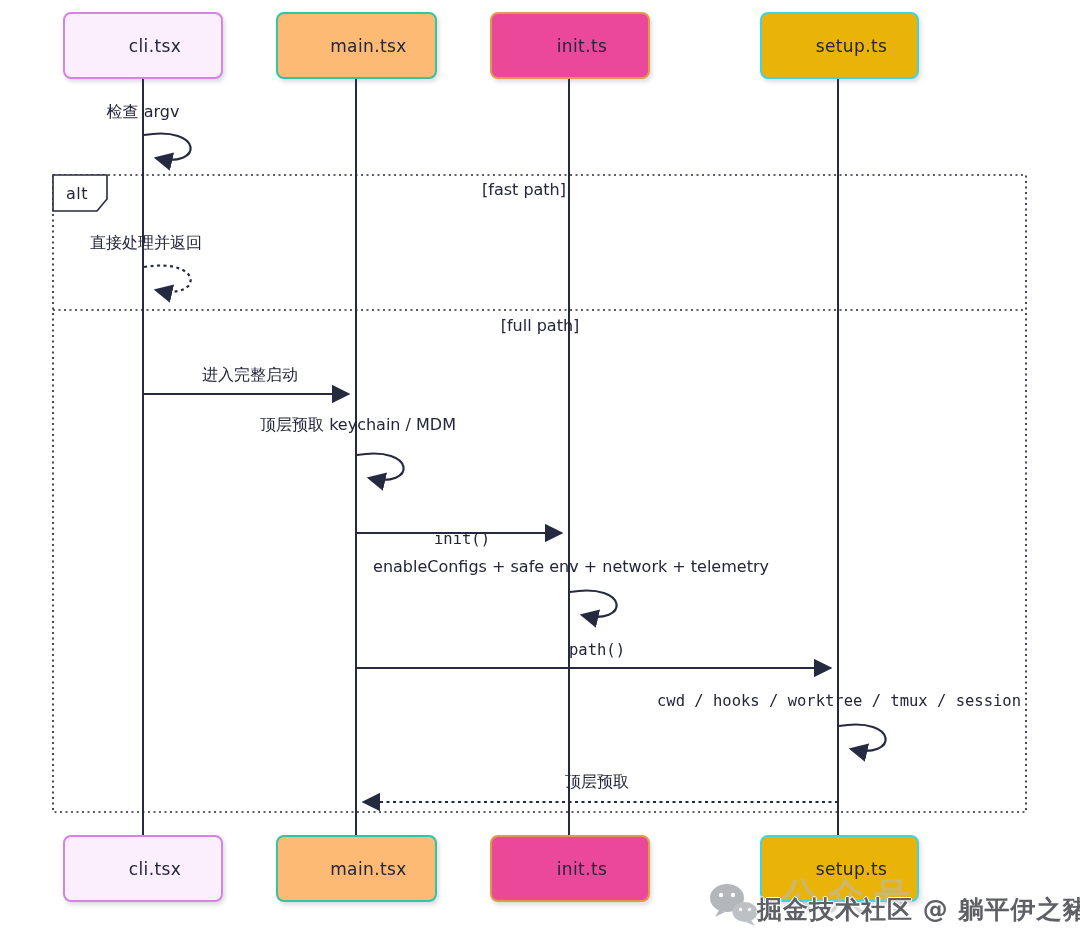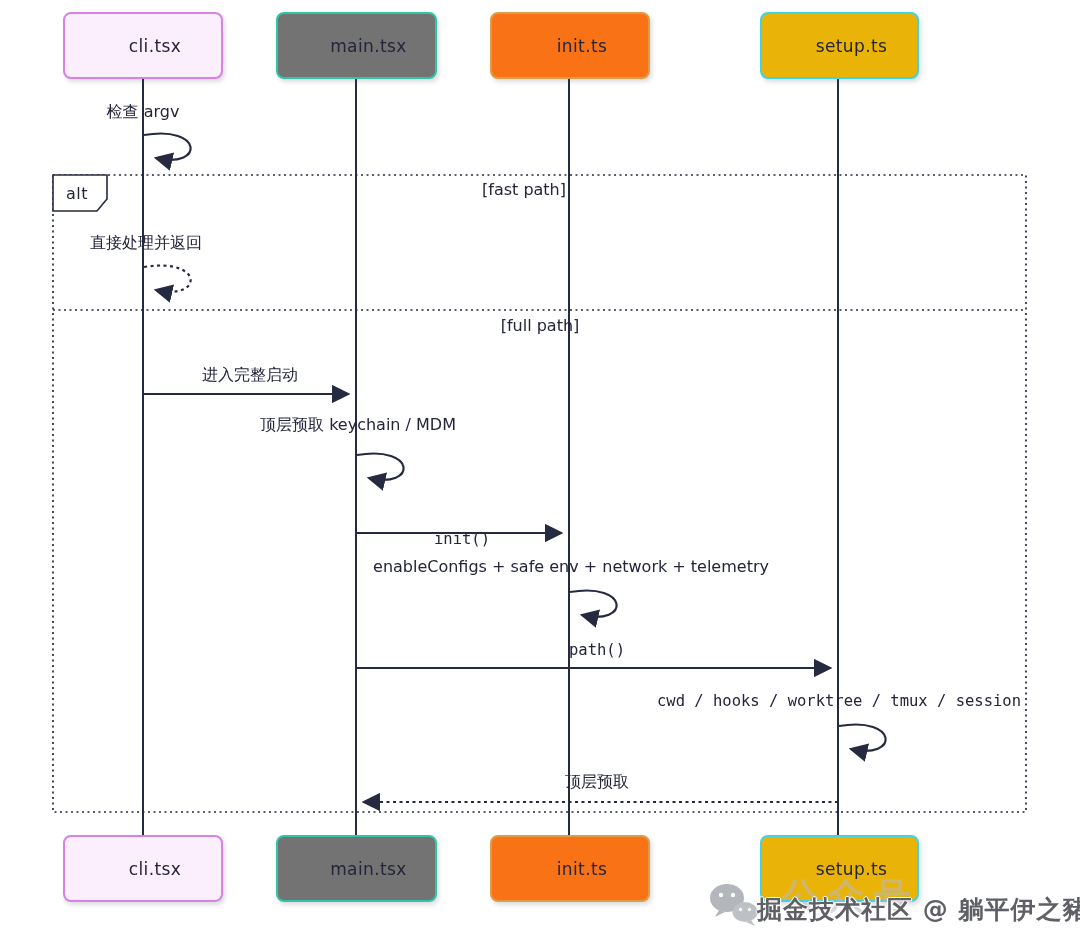--- a/index.html
+++ b/index.html
@@ -10,22 +10,22 @@
   .layer{position:absolute;left:0;top:0;width:1080px;height:949px;}
   
   .actor{
     position:absolute;display:flex;align-items:center;justify-content:center;
     border-radius:8px;border:2.5px solid #888;font-size:17px;letter-spacing:.4px;
     color:#23253a;box-shadow:2px 3px 4px rgba(70,70,100,.18);box-sizing:border-box;padding-left:24px;
   }
   .row-top{top:12px;height:67px}
   .row-bottom{top:835px;height:67px}
   .actor-cli{left:63px;width:160px;border-color:#d783e3;background:#fbeffd}
-  .actor-main{left:276px;width:161px;border-color:#2fc5a5;background:#737373}
-  .actor-init{left:490px;width:160px;border-color:#de9c49;background:#f97316}
+  .actor-main{left:276px;width:161px;border-color:#2fc5a5;background:#fdba74}
+  .actor-init{left:490px;width:160px;border-color:#de9c49;background:#ec4899}
   .actor-setup{left:760px;width:159px;border-color:#41d3e3;background:#eab308}
   
   .msg{
     position:absolute;transform:translate(-50%,-50%);font-size:16px;
     white-space:nowrap;color:#23253a;
   }
   .mono{font-family:"DejaVu Sans Mono","Liberation Mono",monospace;font-size:15.5px;}
   .alt-tag{
     position:absolute;left:66px;top:184px;font-size:16px;color:#23253a;letter-spacing:.5px;
   }

